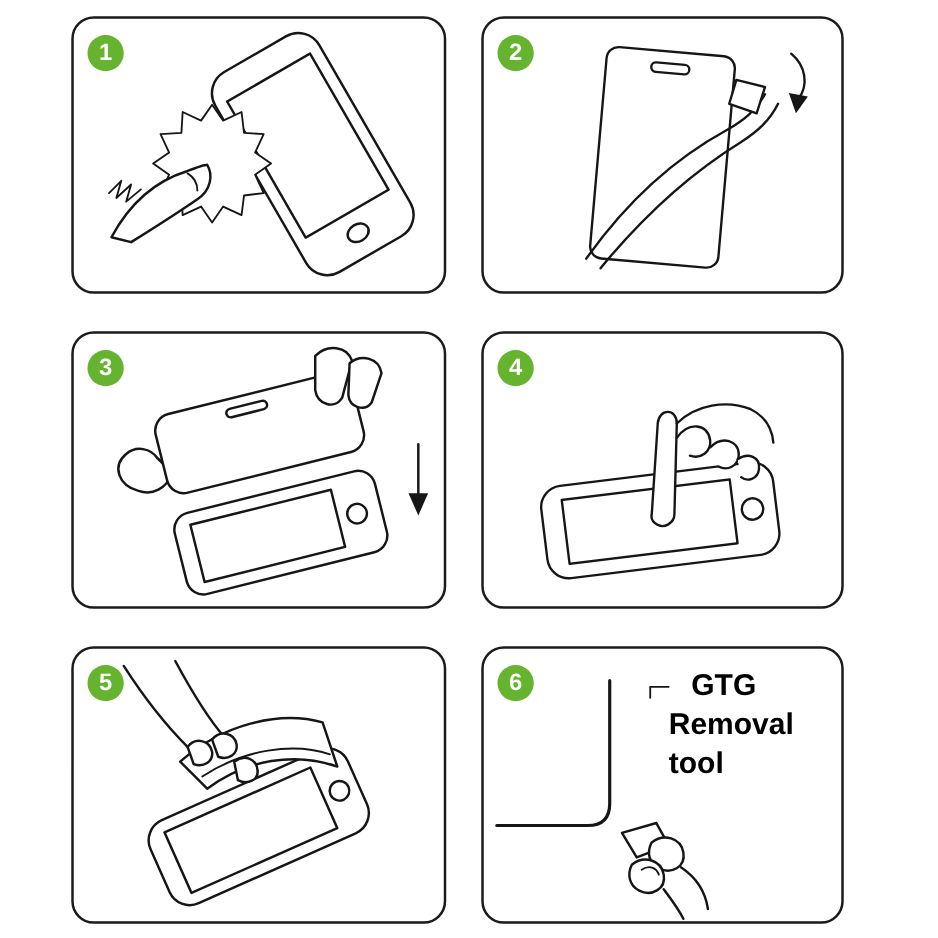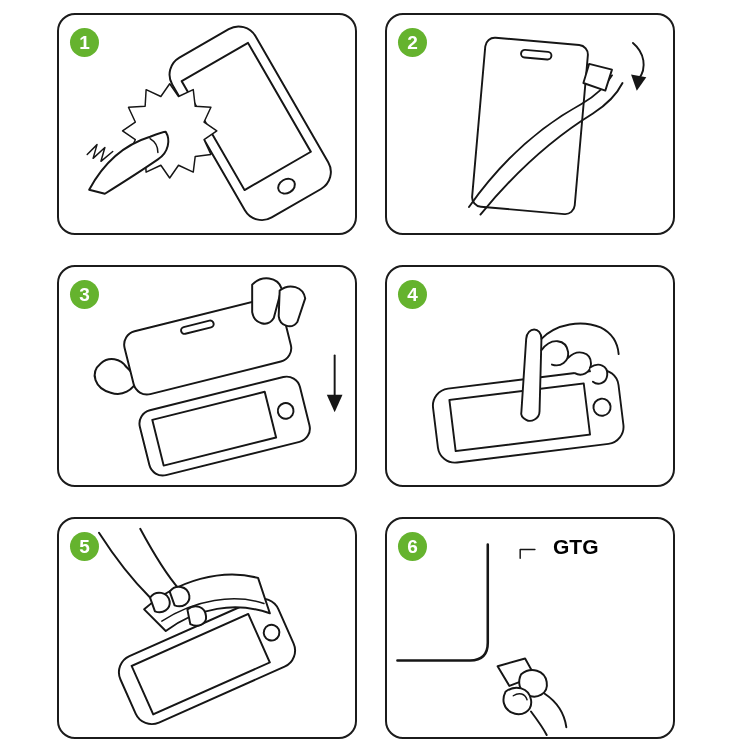--- a/index.html
+++ b/index.html
@@ -17,21 +17,21 @@
     border-radius:50%; color:#ffffff; font-weight:bold; font-size:19px;
     display:flex; align-items:center; justify-content:center; z-index:2;
     background:#65b32e;
   }
   .art { position:absolute; inset:0; width:100%; height:100%; }
   .art * { stroke:#161616; stroke-width:2; fill:none; stroke-linecap:round; stroke-linejoin:round; }
   .art .fw { fill:#ffffff; }
   .art .fb { fill:#161616; stroke:none; }
   .art .thin { stroke-width:1.5; }
   .art .thick { stroke-width:2.6; }
-  .tool-label { position:absolute; left:148px; top:14px; color:#000; font-weight:bold; font-size:21px; line-height:1.3; z-index:2; }
+  .tool-label { position:absolute; left:148px; top:14px; color:#000; font-weight:bold; font-size:24px; line-height:1.3; z-index:2; }
   .tool-label .l1 { display:block; margin-left:18px; }
   .tool-label .l2 { display:block; }
 </style>
 </head>
 <body>
 
 <div class="board">
 
   <section class="panel p1">
     <div class="badge" style="background: rgb(101, 179, 46);">1</div>
@@ -129,20 +129,21 @@
         <path class="fw" d="M112,74 C118,66 130,68 132,78 C133,86 125,91 117,88 Z"></path>
         <path class="fw" d="M130,92 C138,86 148,89 149,99 C150,107 141,111 133,107 Z"></path>
       </g>
     </svg>
   </section>
 
   <section class="panel p6">
     <div class="badge" style="background: rgb(101, 179, 46);">6</div>
     <div class="tool-label">
       <span class="l1">GTG</span>
+      <span class="l2">Removal tool</span>
     </div>
     <svg class="art" viewBox="0 0 290 222">
       <path class="thick" d="M102,26 L102,126 Q102,144 84,144 L10,144"></path>
       <path class="thin" d="M150,31 L135,31 L135,40"></path>
       <polygon class="fw" points="112,150 140,142 150,160 124,170"></polygon>
       <g>
         <path class="fw" d="M136,158 C146,150 160,154 162,166 C164,178 152,184 142,179 C134,175 132,166 136,158 Z"></path>
         <path class="fw" d="M120,176 C130,168 144,172 146,184 C148,196 136,202 126,197 C118,193 116,184 120,176 Z"></path>
         <path class="thin" d="M128,180 C134,176 140,178 142,184"></path>
         <path d="M160,178 C172,186 180,198 182,212"></path>

